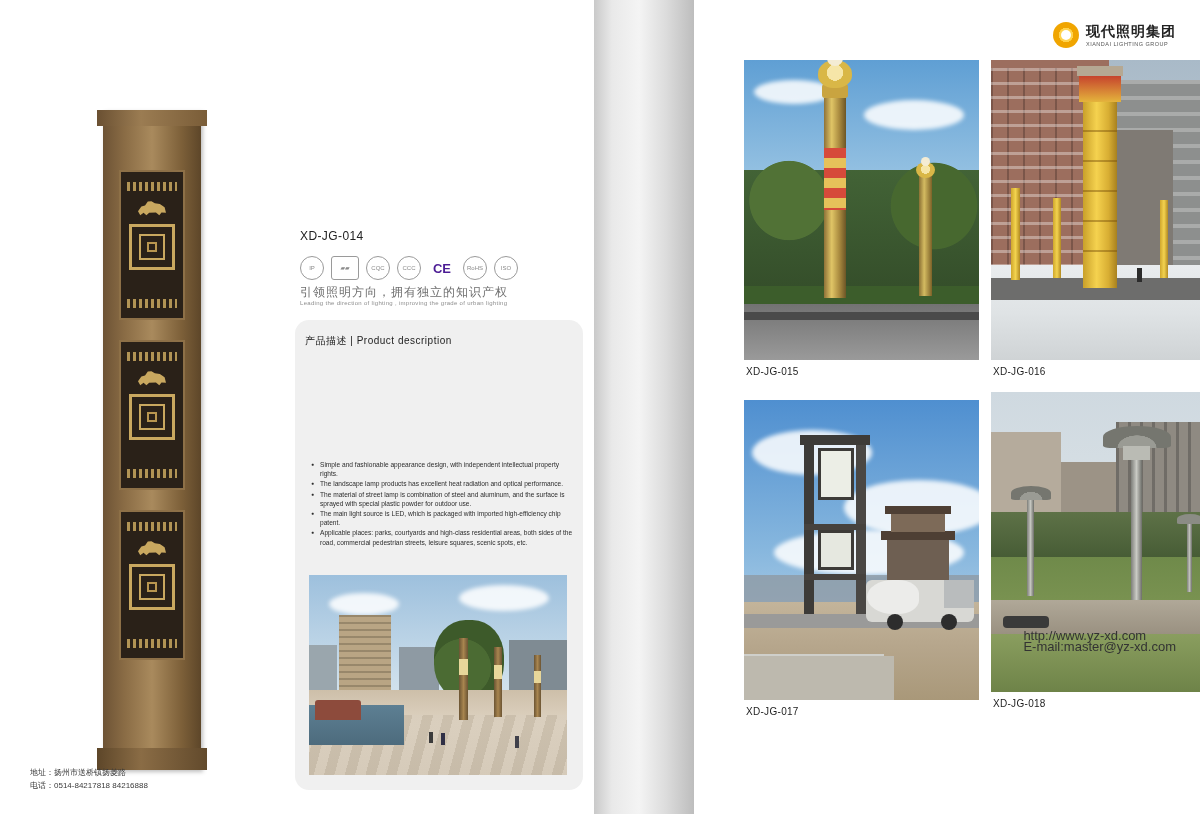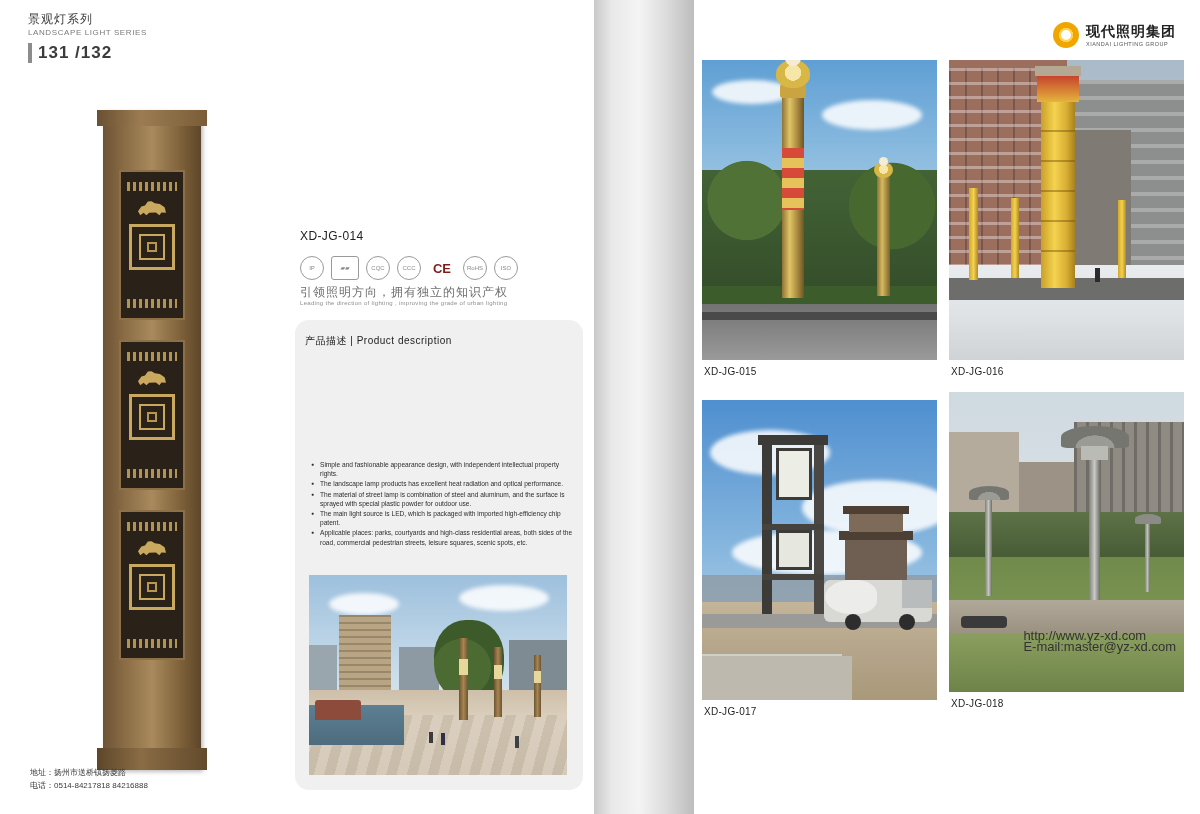--- a/index.html
+++ b/index.html
@@ -189,21 +189,21 @@
   }
   .cert.sq {
     border-radius: 3px;
     width: 26px;
   }
   .cert.wide {
     border-radius: 0;
     border: none;
     width: 28px;
     font-size: 13px;
-    color: #7f1d1d;
+    color: #4c1d95;
     font-weight: bold;
   }
   .slogan-cn {
     position: absolute;
     left: 300px; top: 284px;
     font-size: 12px;
     color: #6f6f6f;
     letter-spacing: 1px;
   }
   .slogan-en {
@@ -314,20 +314,21 @@
     margin-top: 2px;
   }
 
   .photo-grid {
     position: absolute;
     left: 8px; top: 60px;
     width: 492px;
   }
   .cell {
     position: absolute;
+    margin-left: 42px;
   }
   .cell .ph {
     width: 100%;
     height: 300px;
     overflow: hidden;
     position: relative;
     background: #888;
   }
   .cell .cap {
     position: absolute;
@@ -365,28 +366,20 @@
     background: linear-gradient(to right,#6b5433,#a8854f,#6b5433);
   }
 </style>
 </head>
 <body>
 
 <div class="page">
 
   <div class="left-page">
 
-    <div class="series-head">
-      <div class="series-cn">景观灯系列</div>
-      <div class="series-en">LANDSCAPE LIGHT SERIES</div>
-      <div class="page-num-wrap">
-        <div class="page-num-bar"></div>
-        <div class="page-num">131 /132</div>
-      </div>
-    </div>
 
     <div class="prod-left-img">
       <div class="pole">
 
         <div class="panel" style="top:60px;height:150px;">
           <div class="band" style="top:10px;"></div>
           <div class="horse" style="top:28px;"></div>
           <div class="motif" style="top:52px;"></div>
           <div class="band" style="bottom:10px;"></div>
         </div>

